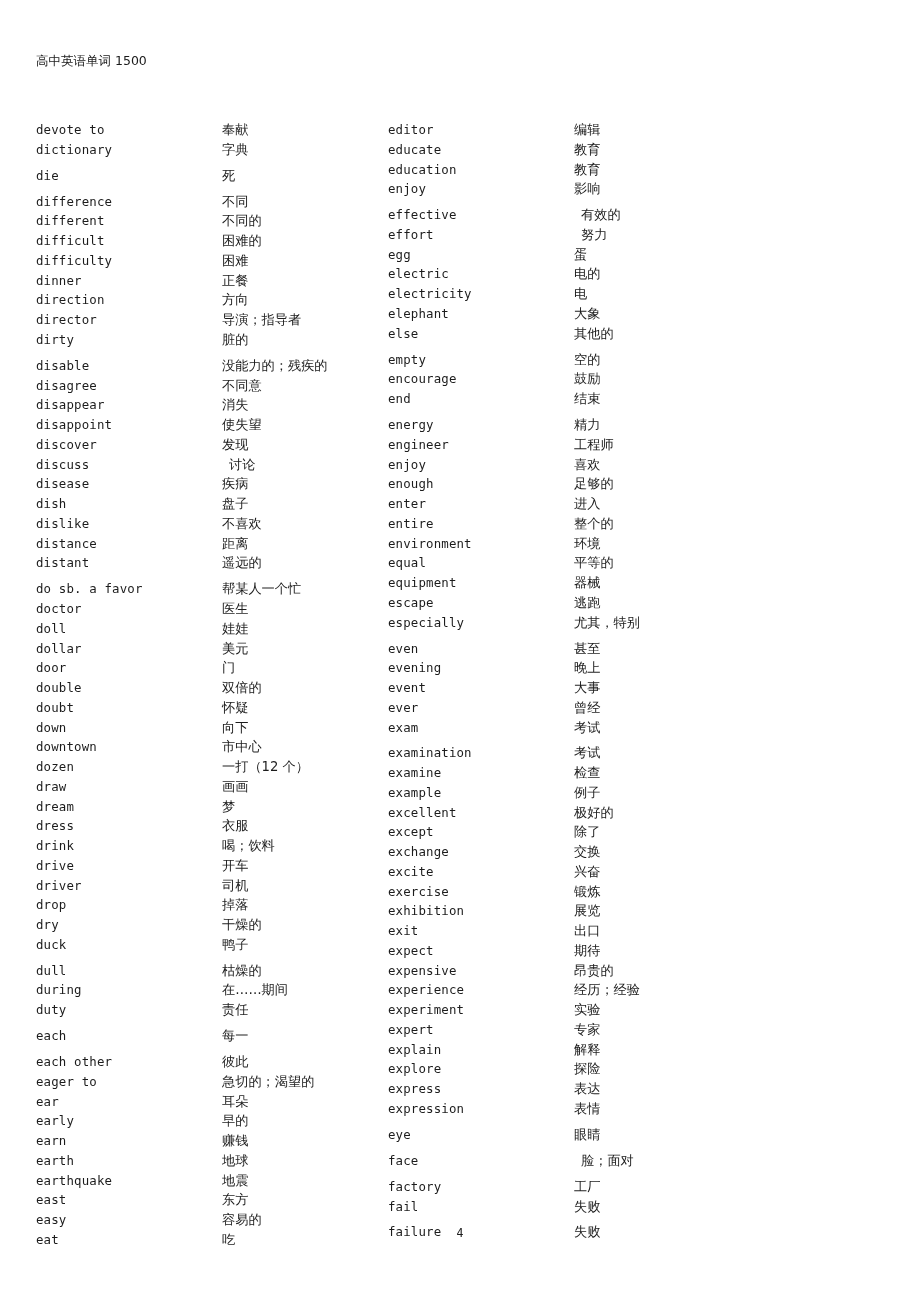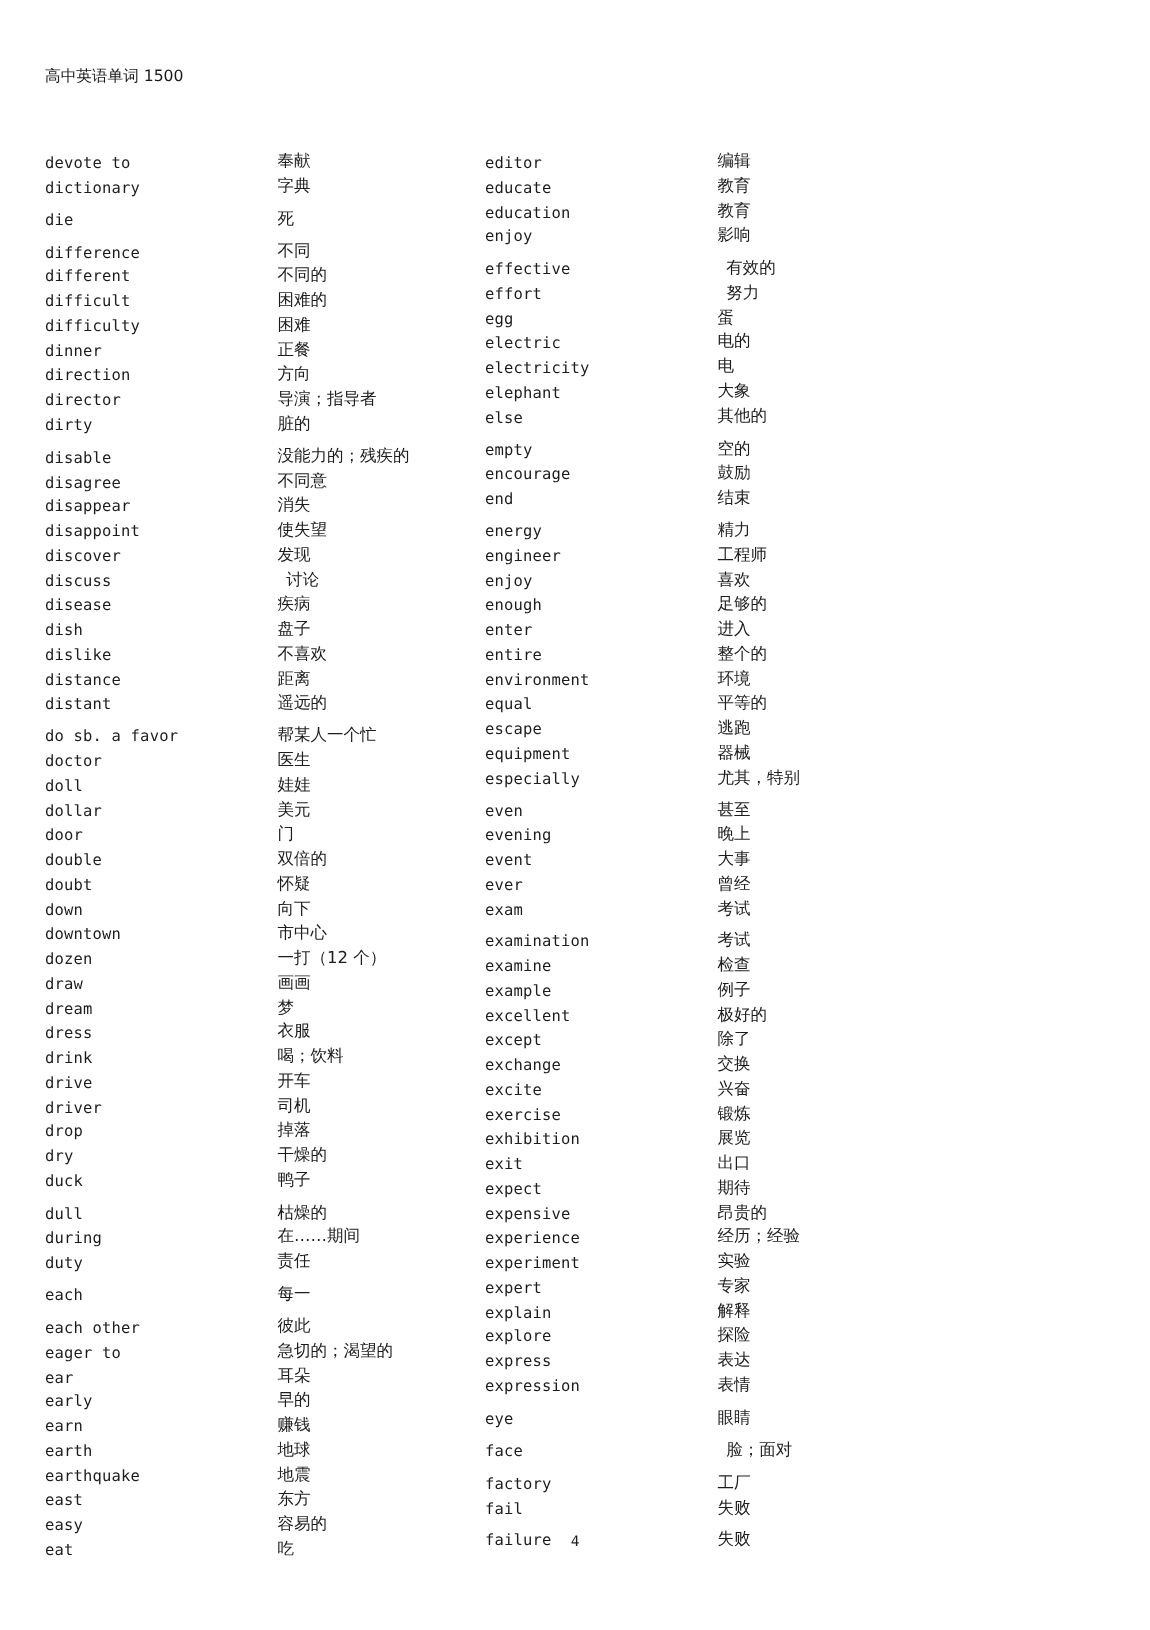--- a/index.html
+++ b/index.html
@@ -413,28 +413,28 @@
         </div>
         <div class="entry">
           <span class="term">environment</span>
           <span class="gloss">环境</span>
         </div>
         <div class="entry">
           <span class="term">equal</span>
           <span class="gloss">平等的</span>
         </div>
         <div class="entry">
+          <span class="term">equipment</span>
+          <span class="gloss">器械</span>
+        </div>
+        <div class="entry">
           <span class="term">escape</span>
           <span class="gloss">逃跑</span>
         </div>
         <div class="entry">
-          <span class="term">equipment</span>
-          <span class="gloss">器械</span>
-        </div>
-        <div class="entry">
           <span class="term">especially</span>
           <span class="gloss">尤其，特别</span>
         </div>
       </div>
       <div class="group">
         <div class="entry">
           <span class="term">even</span>
           <span class="gloss">甚至</span>
         </div>
         <div class="entry">

